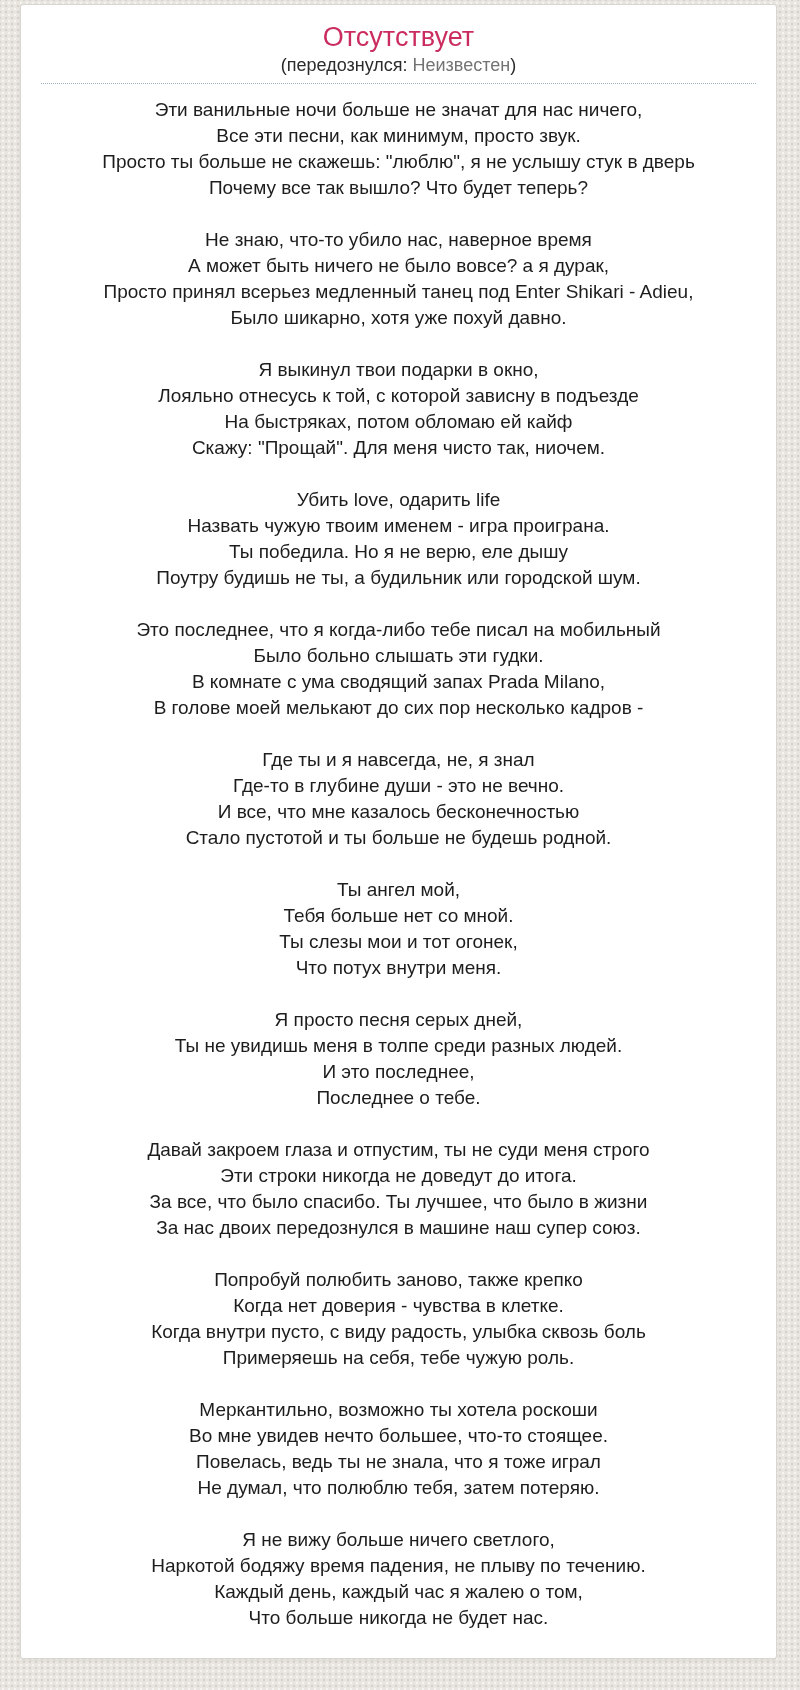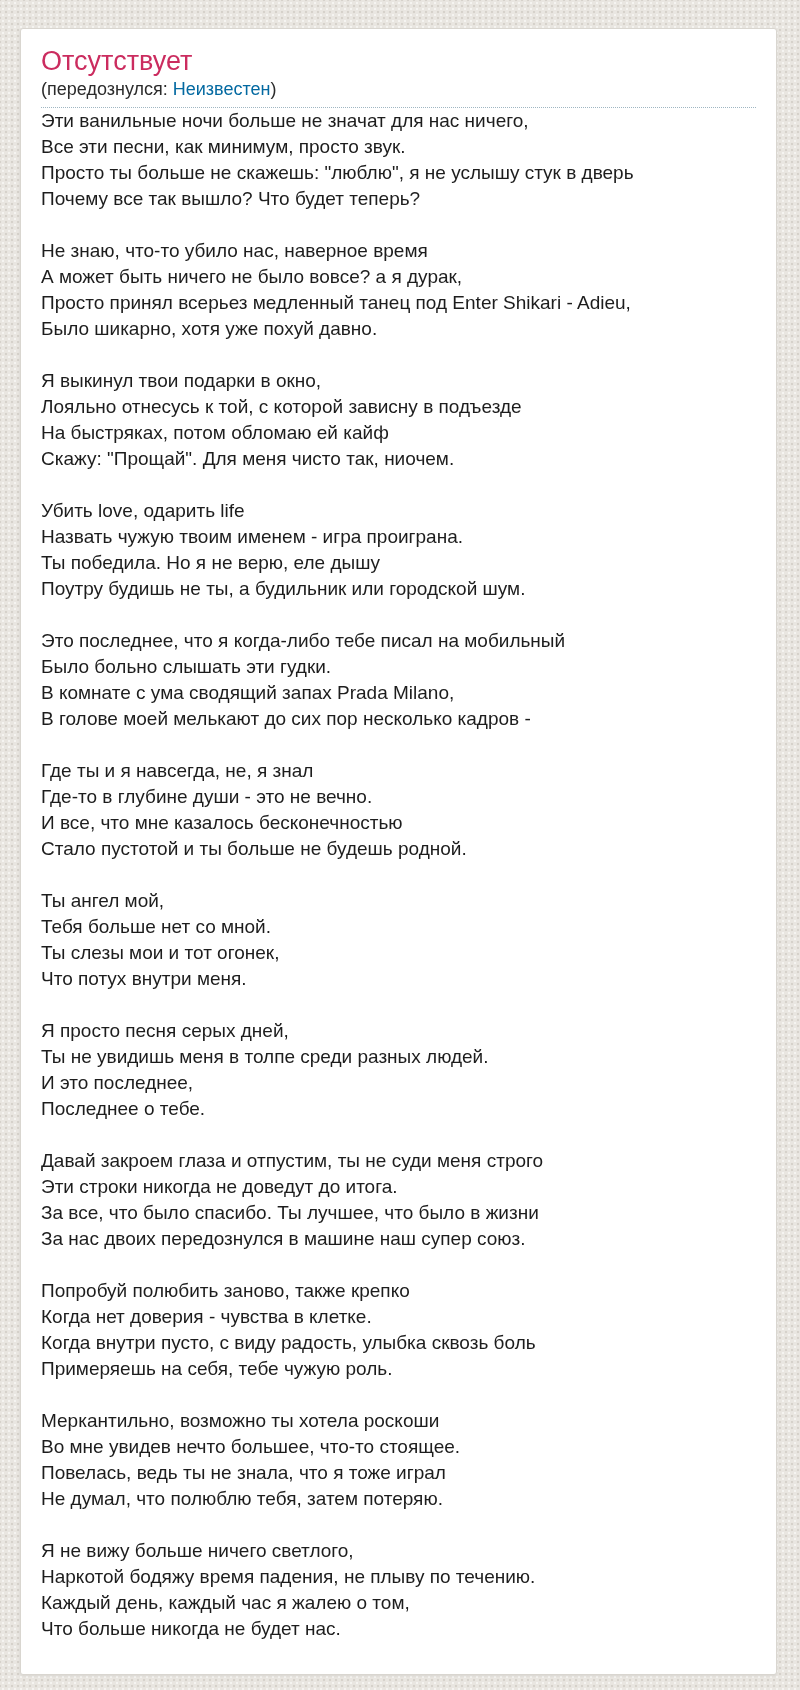--- a/index.html
+++ b/index.html
@@ -12,52 +12,54 @@
     background-image:
       radial-gradient(circle, rgba(255,255,255,0.55) 1px, transparent 1.6px),
       radial-gradient(circle, rgba(190,185,175,0.45) 1px, transparent 1.6px);
     background-size: 6px 6px, 6px 6px;
     background-position: 0 0, 3px 3px;
     position: relative;
   }
   .card {
     position: absolute;
     left: 20px;
-    top: 28px;
+    top: 4px;
     width: 757px;
     min-height: 1647px;
     background: #ffffff;
     border: 1px solid #d9d6d0;
     border-radius: 3px;
     box-shadow: 0 1px 3px rgba(0,0,0,0.08);
     padding: 17px 20px 27px 20px;
+    text-align: center;
   }
   .header {
     border-bottom: 1px dotted #9fb6c2;
     padding-bottom: 7px;
   }
   .song-title {
     font-size: 27px;
     font-weight: 400;
     line-height: 30px;
     color: #cb2c5f;
     letter-spacing: 0;
   }
   .artist-line {
     margin-top: 3px;
     font-size: 18px;
     line-height: 21px;
     color: #2b2b2b;
   }
   .artist-link {
-    color: #0369a1;
+    color: #737373;
     text-decoration: none;
     cursor: pointer;
   }
   .lyrics {
+    margin-top: 13px;
     font-size: 19px;
     line-height: 26px;
     color: #1d1d1d;
     white-space: pre-line;
   }
 </style>
 </head>
 <body>
 
 <div class="card">

